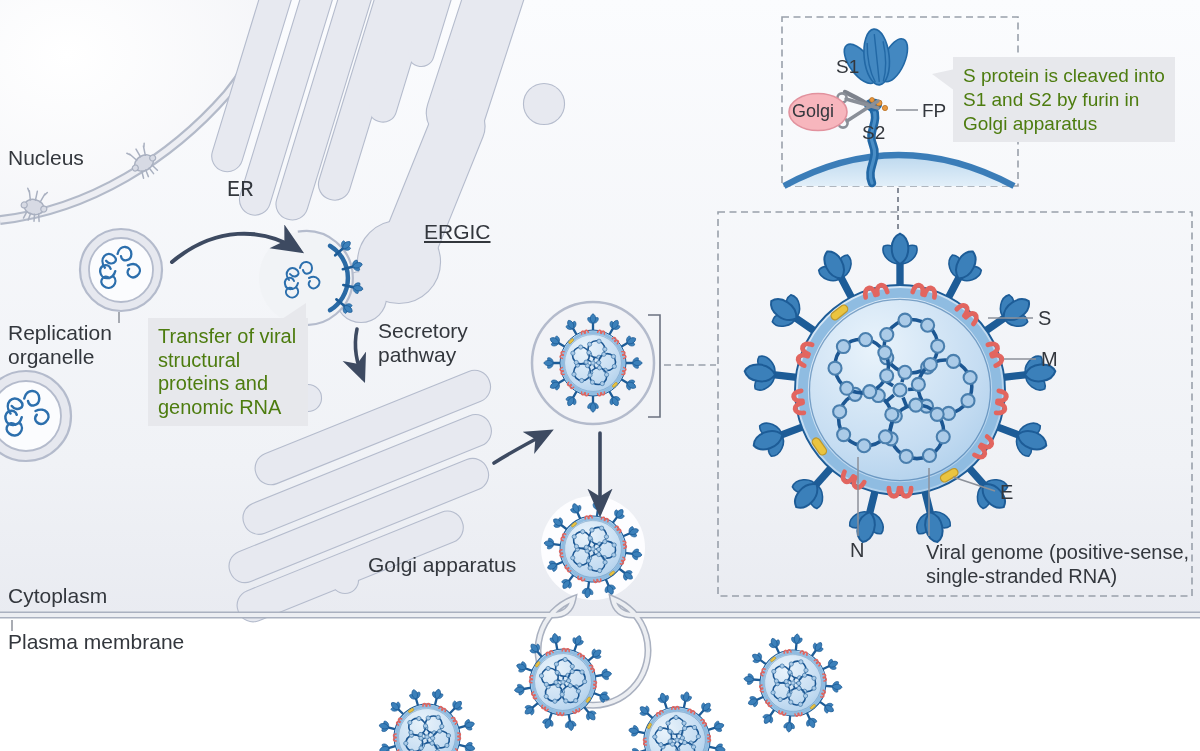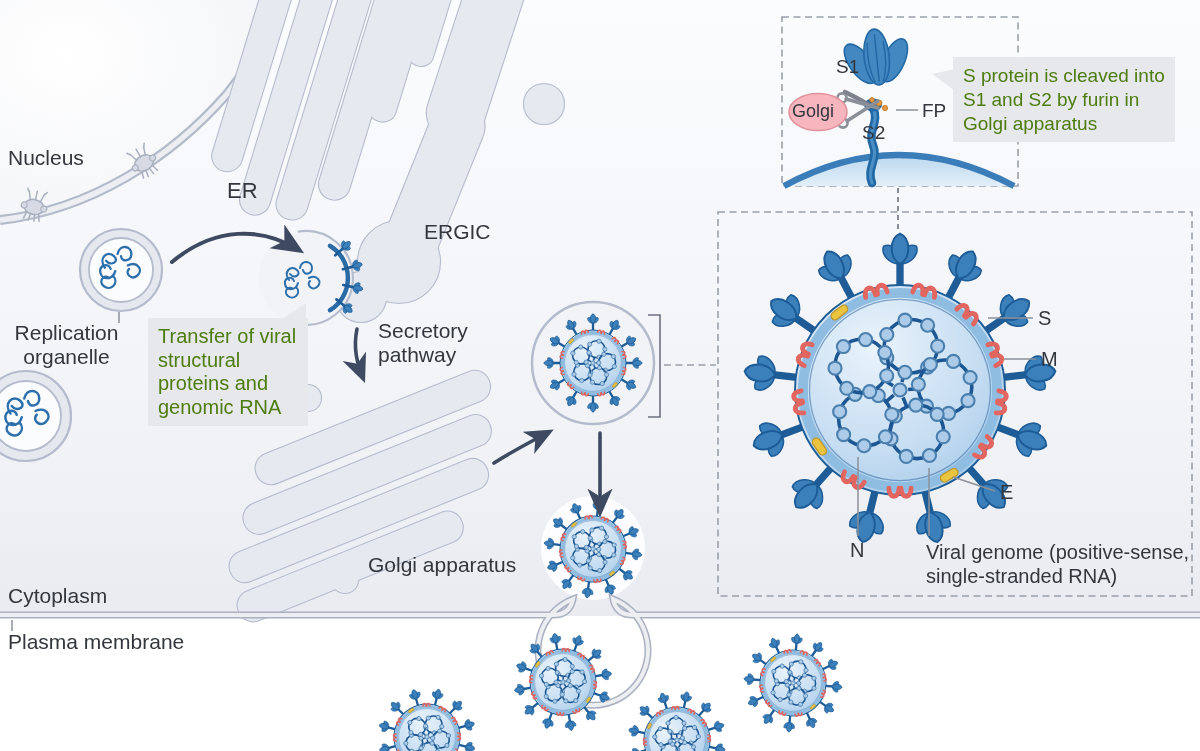--- a/index.html
+++ b/index.html
@@ -8,21 +8,21 @@
   #art{position:absolute;left:0;top:0;}
   .lbl{position:absolute;font-size:21px;line-height:1.12;white-space:pre;color:var(--c-text,#33373d);}
   .lbl.small{font-size:19px;}
   .callout{position:absolute;background:var(--c-callout-bg,#e7e8ec);padding:7px 10px;
            font-size:20px;line-height:1.18;color:#4d7c0f;}
   .callout .tail-ur{position:absolute;top:-15px;right:2px;width:0;height:0;
            border-bottom:16px solid var(--c-callout-bg,#e7e8ec);border-left:24px solid transparent;}
   .callout .tail-l{position:absolute;left:-21px;top:12px;width:0;height:0;
            border-right:23px solid var(--c-callout-bg,#e7e8ec);
            border-top:5px solid transparent;border-bottom:17px solid transparent;}
-  .rightalign{text-align:center;}
+  .rightalign{text-align:left;}
   .oStroke{fill:none;stroke:var(--c-organelle-stroke,#b5bccd);stroke-width:2.2;}
   .oFill{fill:var(--c-organelle-fill,#e7e9f0);stroke:none;}
   .rna-scribble{fill:none;stroke:var(--c-rna-scribble,#2c6fad);stroke-width:2;stroke-linecap:round;}
   .leader{stroke:#8c919a;stroke-width:1.5;fill:none;}
   .dashedbox{fill:none;stroke:var(--c-dashed,#99a0ab);stroke-width:1.6;stroke-dasharray:7 4.5;}
   .arrow{fill:none;stroke:var(--c-arrow,#3d4a61);stroke-linecap:round;}
 </style>
 </head>
 <body>
 
@@ -1573,22 +1573,22 @@
     </g>
     <ellipse cx="818" cy="112" rx="29" ry="18.5" fill="var(--c-furin-fill,#f7b6bd)" stroke="var(--c-furin-stroke,#e2929e)" stroke-width="1.6"></ellipse>
     <path class="leader" d="M896,110 H918"></path>
   </g>
 
   <path class="leader" d="M119,312 V323"></path>
   <path class="leader" d="M12,620 V631"></path>
 </svg>
 
 <div class="lbl" style="left:8px;top:146px;">Nucleus</div>
-<div class="lbl" style="left:227px;top:179px;font-size:22px;">ER</div>
-<div class="lbl" style="left:424px;top:220px;">ERGIC</div>
+<div class="lbl" style="left:227px;top:179px;font-size:22px;font-family:Liberation Mono, monospace;">ER</div>
+<div class="lbl" style="left:424px;top:220px;text-decoration:underline;">ERGIC</div>
 <div class="lbl rightalign" style="left:8px;top:321px;width:117px;"><span>Replication</span><br><span>organelle</span></div>
 <div class="callout" style="left:148px;top:318px;width:140px;">
   <div class="tail-ur"></div>
   <span>Transfer of viral structural proteins and genomic RNA</span>
 </div>
 <div class="lbl" style="left:378px;top:319px;"><span>Secretory</span><br><span>pathway</span></div>
 <div class="lbl" style="left:368px;top:553px;">Golgi apparatus</div>
 <div class="lbl" style="left:8px;top:584px;">Cytoplasm</div>
 <div class="lbl" style="left:8px;top:630px;">Plasma membrane</div>
 

